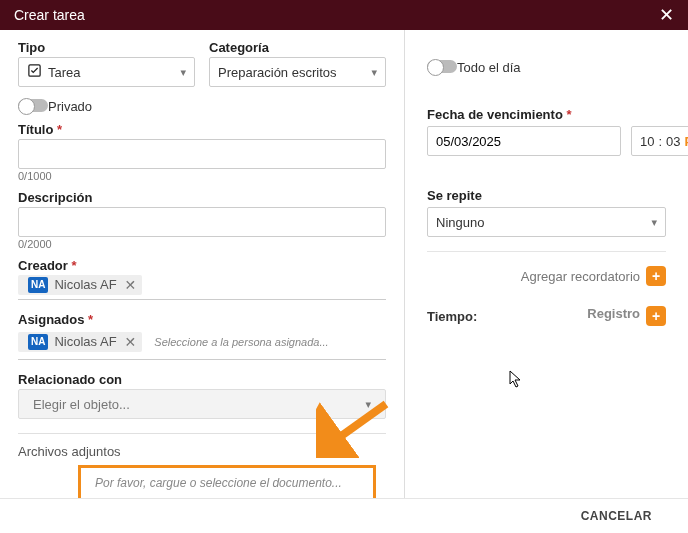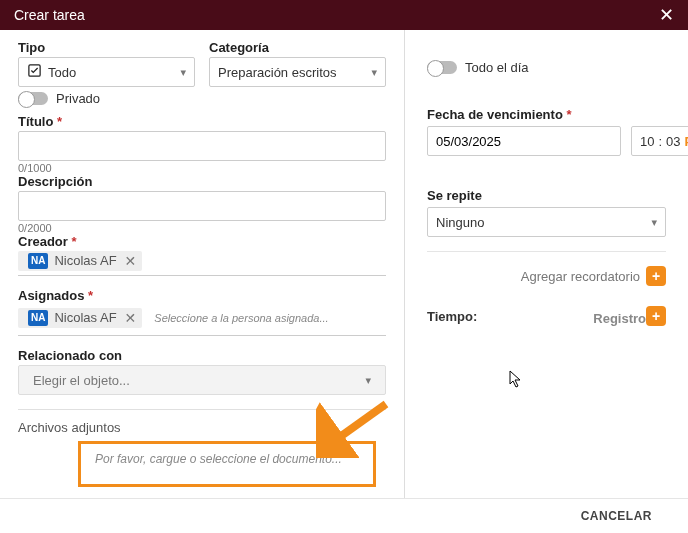--- a/index.html
+++ b/index.html
@@ -41,38 +41,38 @@
     border-right: 1px solid #ddd;
     overflow-y: auto;
   }
   .col-right {
     flex: 1;
     padding: 26px 22px 0 22px;
     overflow-y: auto;
     position: relative;
   }
   .row { display: flex; gap: 14px; }
-  .field { display: flex; flex-direction: column; }
+  .field { display: flex; flex-direction: column; margin-bottom: 8px; }
   .field.half { flex: 1; }
   .label { font-weight: 600; font-size: 13px; margin-bottom: 2px; color: #222; }
   .req { color: #c53030; }
   .select, .input, .textbox {
     height: 30px;
     border: 1px solid #ccc;
     border-radius: 2px;
     padding: 0 8px;
     font-size: 13px;
     display: flex;
     align-items: center;
     justify-content: space-between;
     background: #fff;
   }
   .select { cursor: pointer; }
   .select .left { display: flex; align-items: center; gap: 6px; }
-  .toggle-row { display: flex; align-items: center; gap: 8px; margin: 4px 0 8px 0; }
+  .toggle-row { display: flex; gap: 0; margin: 4px 0 8px 0; }
   .toggle {
     width: 30px; height: 13px; border-radius: 8px;
     background: #bbb; position: relative; cursor: pointer;
   }
   .toggle::after {
     content: ""; position: absolute; width: 15px; height: 15px; border-radius: 50%;
     background: #fff; top: -1px; left: 0px; border: 1px solid #999;
   }
   .counter { font-size: 11px; color: #777; margin-top: 1px; }
   .chip-row {
@@ -140,21 +140,21 @@
     padding: 0 8px; font-size: 13px; display: flex; align-items: center; gap: 4px;
   }
   .ampm { color: #f28c1a; font-weight: 600; }
   .link-row { display: flex; justify-content: flex-end; align-items: center; gap: 6px; color: #777; margin-bottom: 20px; }
   .sq-icon {
     width: 20px; height: 20px; border-radius: 4px; background: #f28c1a;
     color: #fff; display: inline-flex; align-items: center; justify-content: center;
     font-weight: 700; font-size: 14px; cursor: pointer;
   }
   .tiempo-row { display: flex; justify-content: space-between; align-items: center; font-weight: 600; }
-  .tiempo-row .reg { color: #888; font-weight: 600; display: flex; align-items: flex-end; }
+  .tiempo-row .reg { color: #888; font-weight: 600; display: flex; align-items: flex-start; gap: 6px; }
   .caret { font-size: 11px; color: #777; }
   .tick { font-size: 14px; color: #444; }
   .hr-light { border: none; border-top: 1px solid #e5e5e5; margin: 14px 0; }
   .cursor-svg { position: absolute; left: 509px; top: 370px; pointer-events: none; }
 </style>
 </head>
 <body>
 
 <div class="modal">
 
@@ -171,21 +171,21 @@
         <div class="field half">
           <span class="label">Tipo</span>
           <div class="select">
             <span class="left">
               <span class="tick">
                 <svg width="15" height="15" viewBox="0 0 24 24" fill="none" stroke="#222" stroke-width="2">
                   <rect x="3" y="3" width="18" height="18" rx="2"></rect>
                     <path d="M7 12l3 3 7-7"></path>
                 </svg>
               </span>
-              <span>Todo</span>
+              <span>Tarea</span>
             </span>
             <span class="caret">▾</span>
           </div>
         </div>
         <div class="field half">
           <span class="label">Categoría</span>
           <div class="select">
             <span>Preparación escritos</span>
             <span class="caret">▾</span>
           </div>

